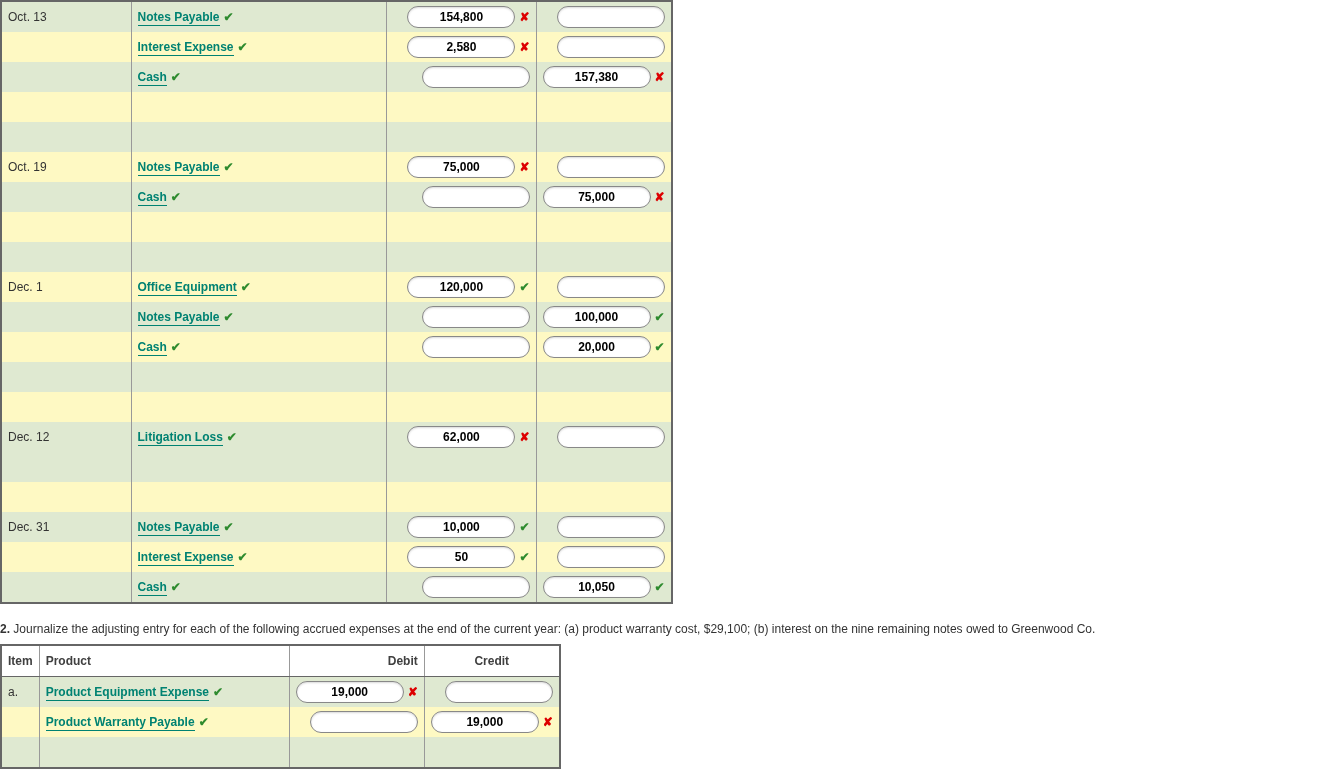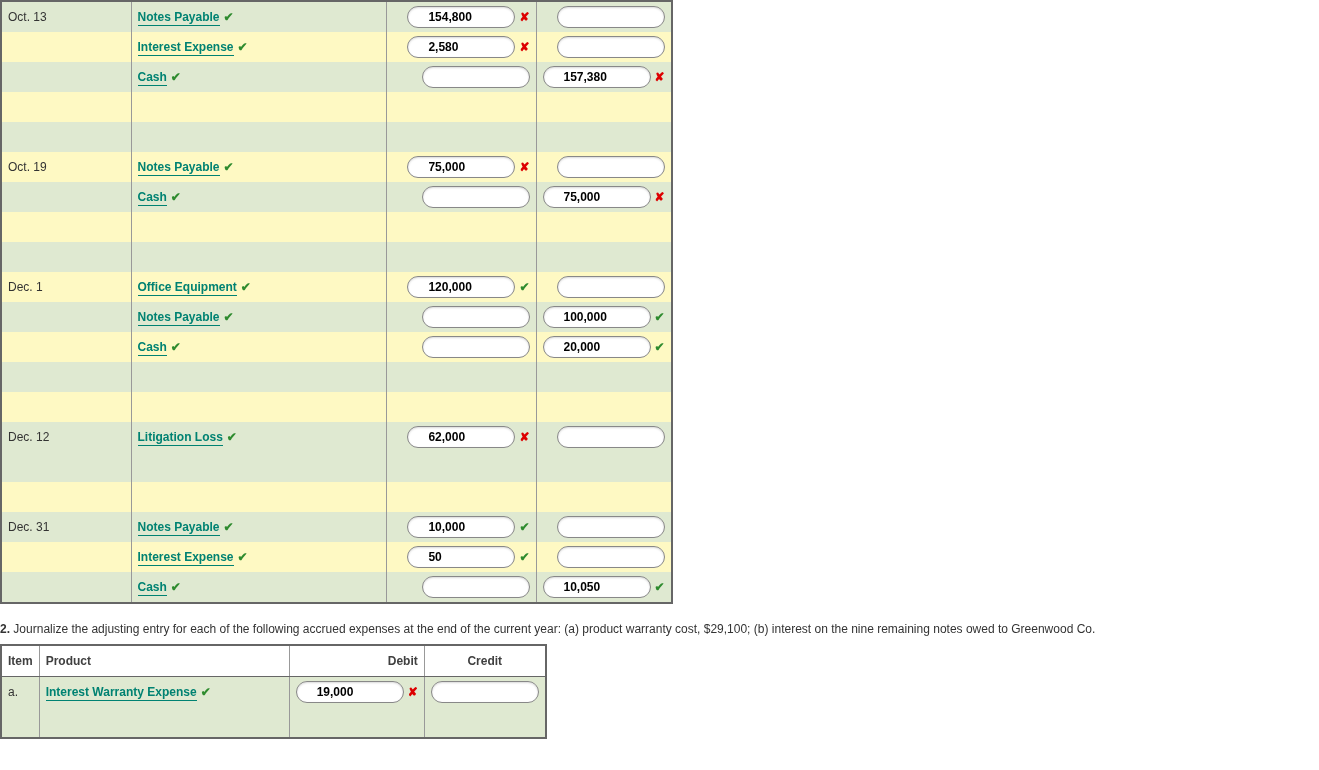--- a/index.html
+++ b/index.html
@@ -45,21 +45,21 @@
     border-bottom: 1px solid #008272;
     padding-bottom: 1px;
   }
   .check { color: #2e8b2e; font-weight: bold; margin-left: 4px; }
   .cross { color: #d00; font-weight: bold; margin-left: 4px; }
   input.num {
     width: 66px;
     height: 18px;
     border: 1px solid #888;
     border-radius: 11px;
-    text-align: left;
+    text-align: center;
     padding: 1px 20px;
     font-family: Verdana, Arial, sans-serif;
     font-size: 12px;
     font-weight: bold;
     box-shadow: inset 0 1px 2px rgba(0,0,0,0.15);
   }
   .debit-cell, .credit-cell { white-space: nowrap; }
   .q2-text { margin: 18px 0 8px 0; font-size: 12px; }
   .q2-num { font-weight: bold; }
 
@@ -219,23 +219,29 @@
     <tr>
       <th>Item</th>
       <th>Product</th>
       <th style="text-align:right">Debit</th>
       <th style="text-align:center">Credit</th>
     </tr>
   </thead>
   <tbody id="t2-body">
       <tr class="odd">
         <td>a.</td>
-        <td><a href="#" class="acct-link">Interest Warranty Expense</a><span class="check">✔</span></td>
+        <td><a href="#" class="acct-link">Product Equipment Expense</a><span class="check">✔</span></td>
         <td class="debit-cell" style="text-align:right"><input class="num" value="19,000" style=""><span class="cross">✘</span></td>
         <td class="credit-cell" style="text-align:right"><input class="num" value="" style=""></td>
+      </tr>
+      <tr class="even">
+        <td></td>
+        <td><a href="#" class="acct-link">Product Warranty Payable</a><span class="check">✔</span></td>
+        <td class="debit-cell" style="text-align:right"><input class="num" value="" style=""></td>
+        <td class="credit-cell" style="text-align:right"><input class="num" value="19,000" style=""><span class="cross">✘</span></td>
       </tr>
       <tr class="odd spacer">
         <td></td>
         <td></td>
         <td></td>
         <td></td>
       </tr>
     </tbody>
 </table>
 

